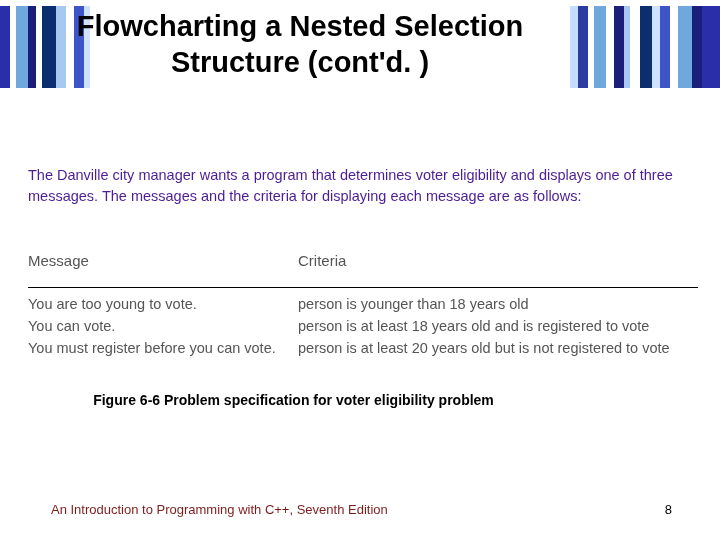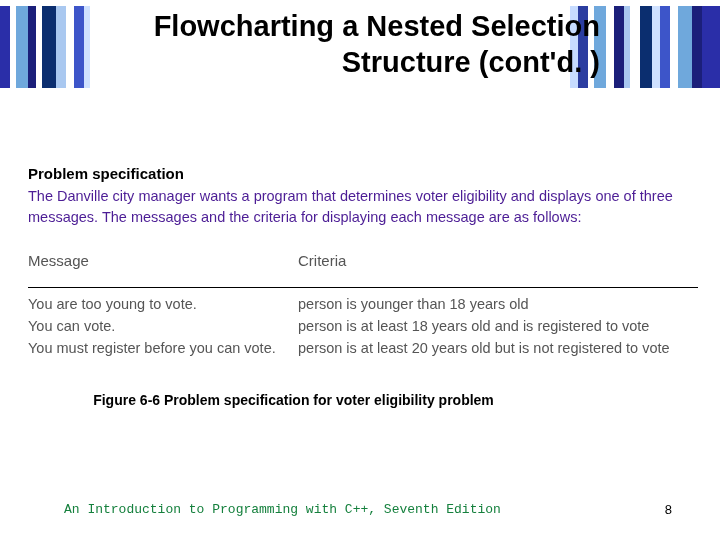--- a/index.html
+++ b/index.html
@@ -18,21 +18,21 @@
     height: 96px;
     background: #fff;
     overflow: hidden;
   }
   .banner svg { width: 720px; height: 96px; display: block; }
   .title {
     position: absolute;
     top: 8px;
     left: 0;
     width: 600px;
-    text-align: right;
+    text-align: center;
     font-family: "Trebuchet MS", "Segoe UI", Arial, sans-serif;
     font-weight: bold;
     font-size: 29px;
     color: #000;
     line-height: 1.25;
   }
   .spec {
     position: absolute;
     top: 165px;
     left: 28px;
@@ -84,24 +84,24 @@
     width: 587px;
     text-align: center;
     font-family: Arial, sans-serif;
     font-weight: bold;
     font-size: 14px;
     color: #000;
   }
   .footer-left {
     position: absolute;
     bottom: 23px;
-    left: 64px;
-    font-family: Liberation Mono, monospace;
+    left: 51px;
+    font-family: Liberation Sans, sans-serif;
     font-size: 13px;
-    color: #15803d;
+    color: #7f1d1d;
   }
   .footer-right {
     position: absolute;
     bottom: 23px;
     right: 48px;
     font-family: Arial, sans-serif;
     font-size: 13px;
     color: #000;
   }
 </style>
@@ -140,21 +140,20 @@
     <rect x="0" y="88" width="720" height="8" fill="#ffffff"></rect>
   </svg>
 </div>
 
 <div class="title">
   <span>Flowcharting a Nested Selection</span><br>
   <span>Structure (cont'd. )</span>
 </div>
 
 <div class="spec">
-  <div class="spec-heading">Problem specification</div>
   <div class="spec-body">The Danville city manager wants a program that determines voter eligibility and displays one of three messages. The messages and the criteria for displaying each message are as follows:</div>
 </div>
 
 <div class="cols">
   <div class="col-left">
     <div class="col-head">Message</div>
     <div class="rowtxt">You are too young to vote.</div>
     <div class="rowtxt">You can vote.</div>
     <div class="rowtxt">You must register before you can vote.</div>
   </div>

